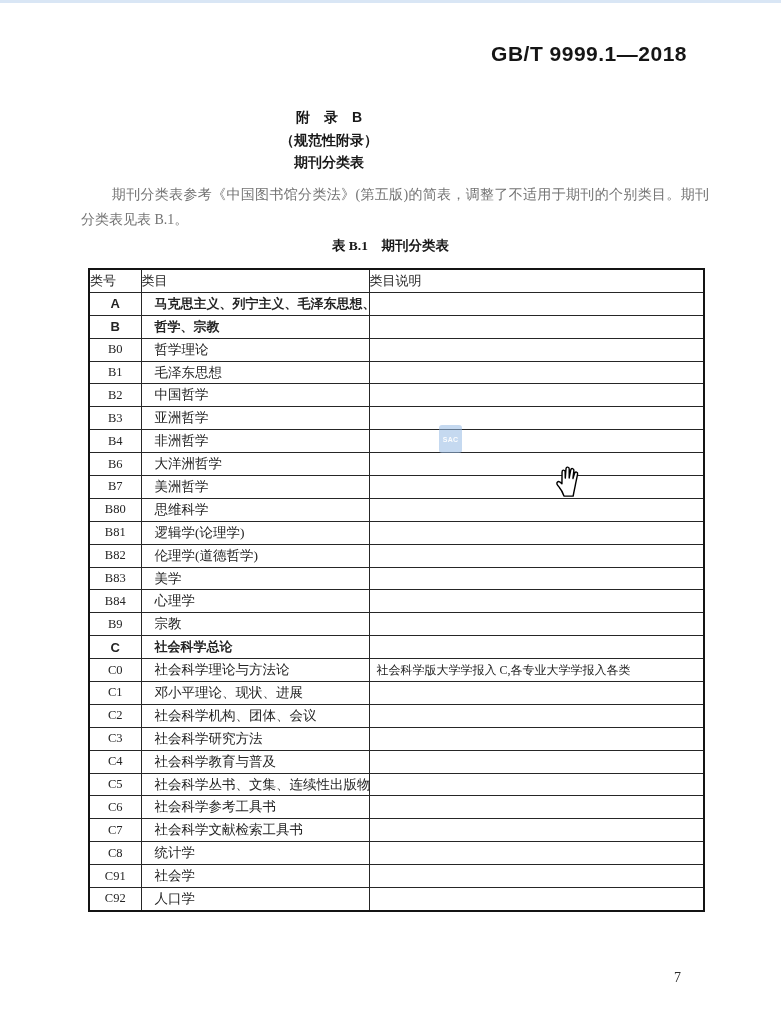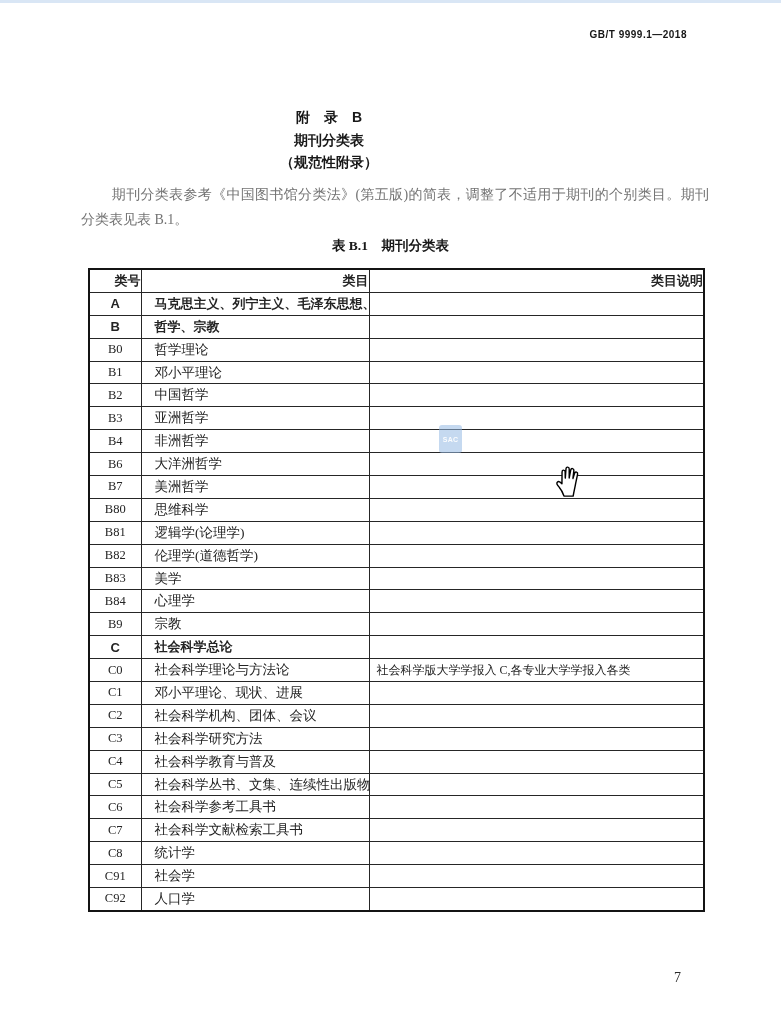--- a/index.html
+++ b/index.html
@@ -11,23 +11,23 @@
     font-family: "Liberation Serif", "DejaVu Serif", serif;
     color: #1f1f1f;
   }
   .page { position: absolute; inset: 0; }
   .top-edge-line {
     position: absolute; top: 0; left: 0;
     width: 781px; height: 3px;
     background: #d9e6f5;
   }
   .doc-code {
-    position: absolute; top: 29px; right: 94px;
-    font-family: "Liberation Sans", "DejaVu Sans", sans-serif;
-    font-weight: bold; font-size: 10px;
+    position: absolute; top: 42px; right: 94px;
+    font-family: "Liberation Sans", "DejaVu Sans", sans-serif;
+    font-weight: bold; font-size: 21px;
     letter-spacing: 0.5px;
     color: #151515;
   }
   .appendix-titles {
     position: absolute; top: 106px; left: 0; width: 658px;
     text-align: center;
     font-family: "Liberation Sans", "DejaVu Sans", sans-serif;
     font-weight: bold; font-size: 14px;
     line-height: 22.5px;
     color: #181818;
@@ -61,22 +61,22 @@
   table.cls-table td, table.cls-table th {
     border: 1.7px solid #262626;
     height: 21.9px;
     padding: 0;
     font-weight: normal;
     overflow: hidden;
     white-space: nowrap;
   }
   table.cls-table thead th {
     font-family: "Liberation Sans", "DejaVu Sans", sans-serif;
-    font-weight: bold;
-    text-align: right;
+    font-weight: normal;
+    text-align: left;
     font-size: 13px;
   }
   table.cls-table td:nth-child(1) { text-align: center; font-size: 12.5px; }
   table.cls-table td:nth-child(2) { text-align: left; padding-left: 13px; }
   table.cls-table td:nth-child(3) { text-align: left; padding-left: 7px; font-size: 12px; }
   table.cls-table tr.bold-row td {
     font-family: "Liberation Sans", "DejaVu Sans", sans-serif;
     font-weight: bold;
     font-size: 13px;
   }
@@ -106,22 +106,22 @@
 <body>
 
 <div class="page">
 
   <div class="top-edge-line"></div>
 
   <div class="doc-code">GB/T 9999.1—2018</div>
 
   <div class="appendix-titles">
     <div>附　录　B</div>
+    <div>（规范性附录）</div>
     <div>期刊分类表</div>
-    <div>（规范性附录）</div>
   </div>
 
   <div class="paragraph">期刊分类表参考《中国图书馆分类法》(第五版)的简表，调整了不适用于期刊的个别类目。期刊分类表见表 B.1。</div>
 
   <div class="table-caption">表 B.1　期刊分类表</div>
 
   <table class="cls-table">
     <colgroup>
       <col class="c-code">
         <col class="c-cat">
@@ -145,21 +145,21 @@
           <td>哲学、宗教</td>
           <td></td>
         </tr>
         <tr>
           <td>B0</td>
           <td>哲学理论</td>
           <td></td>
         </tr>
         <tr>
           <td>B1</td>
-          <td>邓小平理论</td>
+          <td>毛泽东思想</td>
           <td></td>
         </tr>
         <tr>
           <td>B2</td>
           <td>中国哲学</td>
           <td></td>
         </tr>
         <tr>
           <td>B3</td>
           <td>亚洲哲学</td>

